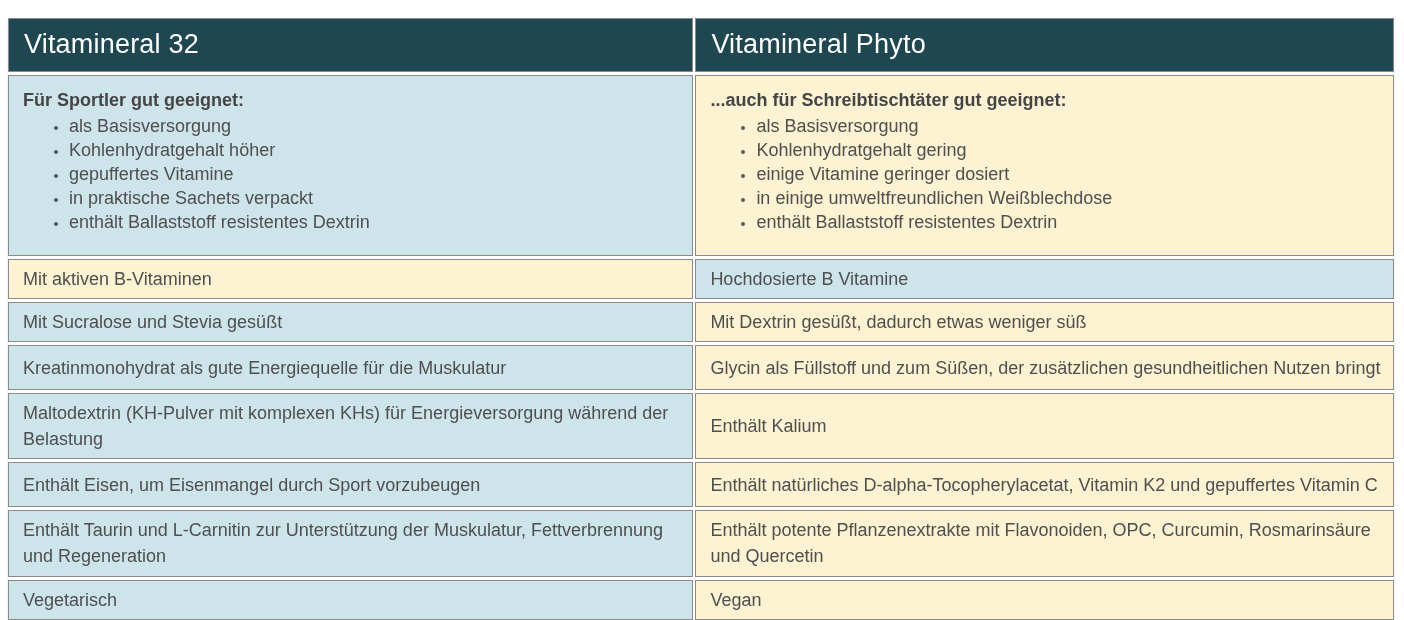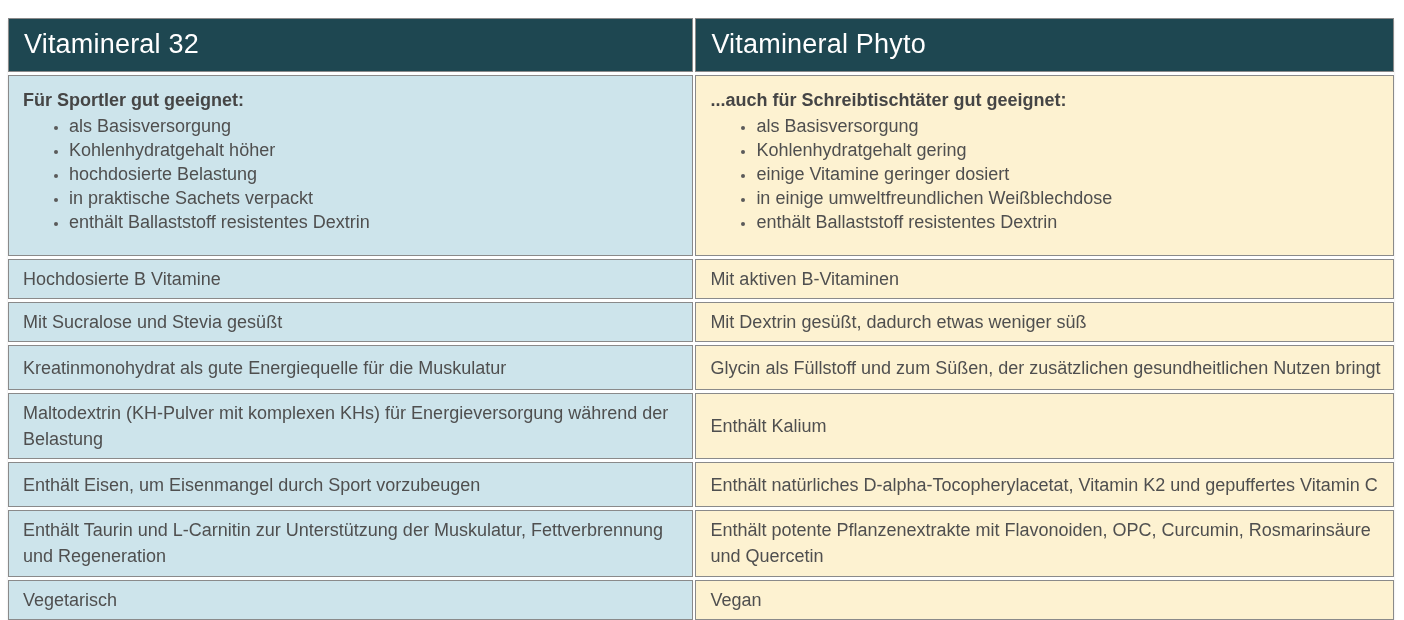--- a/index.html
+++ b/index.html
@@ -78,44 +78,44 @@
     <div class="cell right header">
       <span class="txt">Vitamineral Phyto</span>
     </div>
 
     <div class="cell left features">
       <div class="features-inner">
         <div class="intro">Für Sportler gut geeignet:</div>
         <ul class="bullets">
           <li>als Basisversorgung</li>
           <li>Kohlenhydratgehalt höher</li>
-          <li>hochdosierte Belastung</li>
+          <li>gepuffertes Vitamine</li>
           <li>in praktische Sachets verpackt</li>
           <li>enthält Ballaststoff resistentes Dextrin</li>
         </ul>
       </div>
     </div>
     <div class="cell right features">
       <div class="features-inner">
         <div class="intro">...auch für Schreibtischtäter gut geeignet:</div>
         <ul class="bullets">
           <li>als Basisversorgung</li>
           <li>Kohlenhydratgehalt gering</li>
           <li>einige Vitamine geringer dosiert</li>
           <li>in einige umweltfreundlichen Weißblechdose</li>
           <li>enthält Ballaststoff resistentes Dextrin</li>
         </ul>
       </div>
     </div>
 
+    <div class="cell right h37">
+      <span class="txt">Mit aktiven B-Vitaminen</span>
+    </div>
     <div class="cell left h37">
       <span class="txt">Hochdosierte B Vitamine</span>
-    </div>
-    <div class="cell right h37">
-      <span class="txt">Mit aktiven B-Vitaminen</span>
     </div>
 
     <div class="cell left h37">
       <span class="txt">Mit Sucralose und Stevia gesüßt</span>
     </div>
     <div class="cell right h37">
       <span class="txt">Mit Dextrin gesüßt, dadurch etwas weniger süß</span>
     </div>
 
     <div class="cell left h45">

